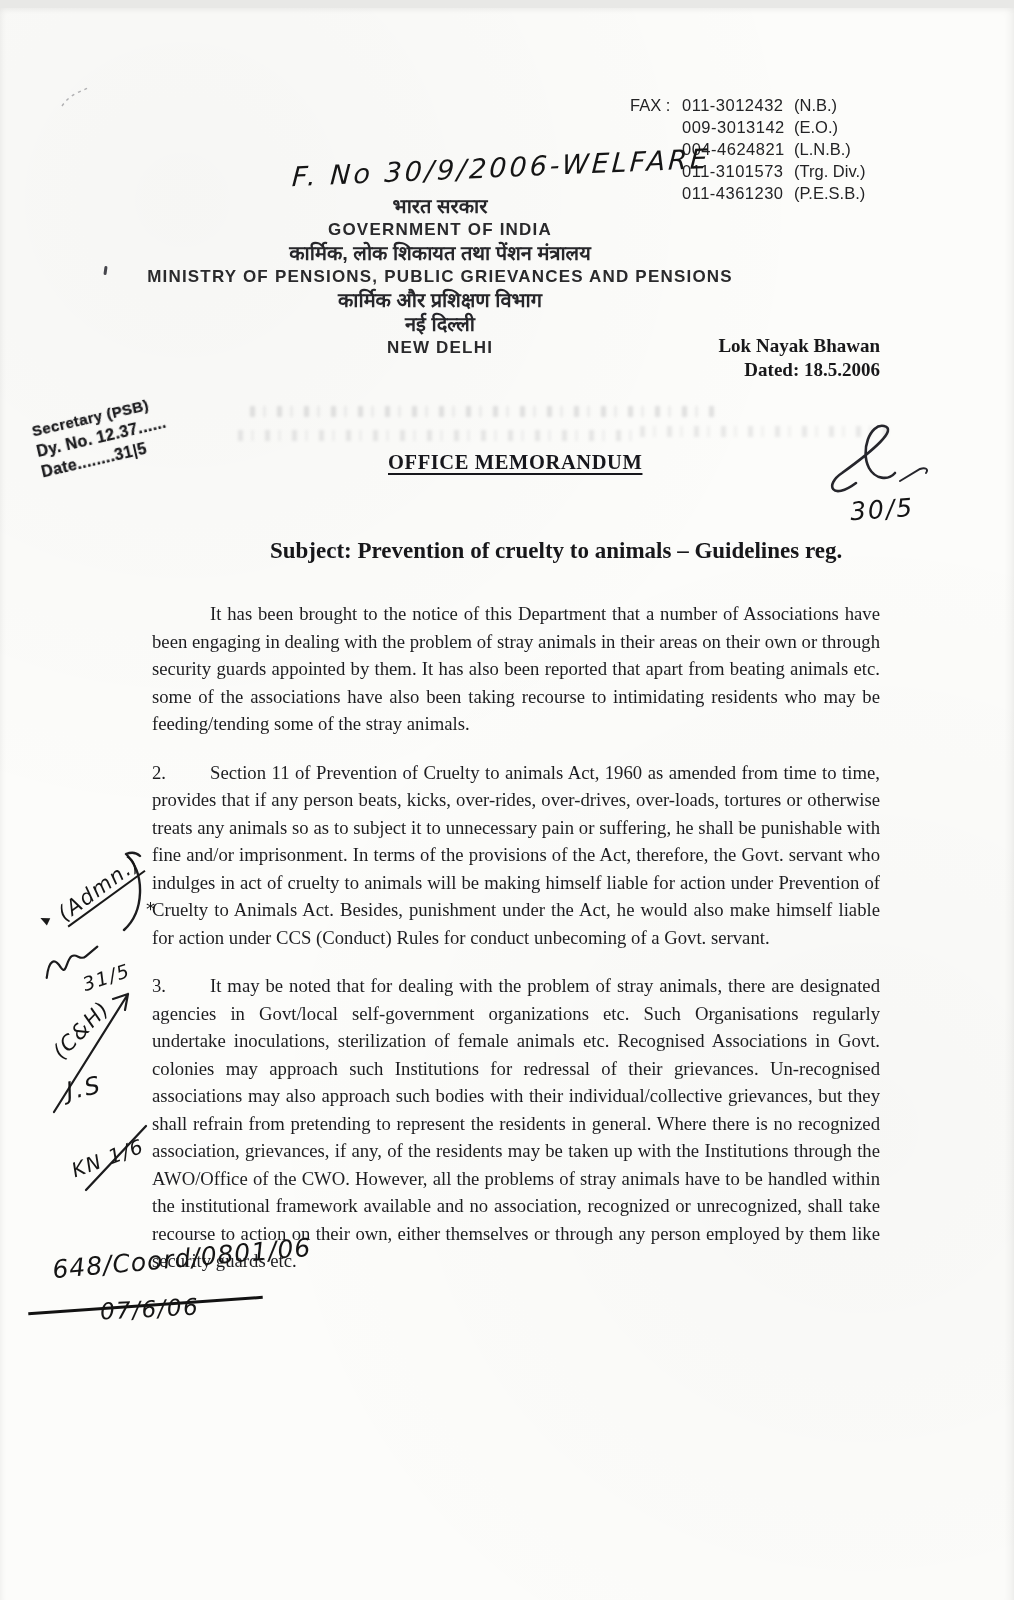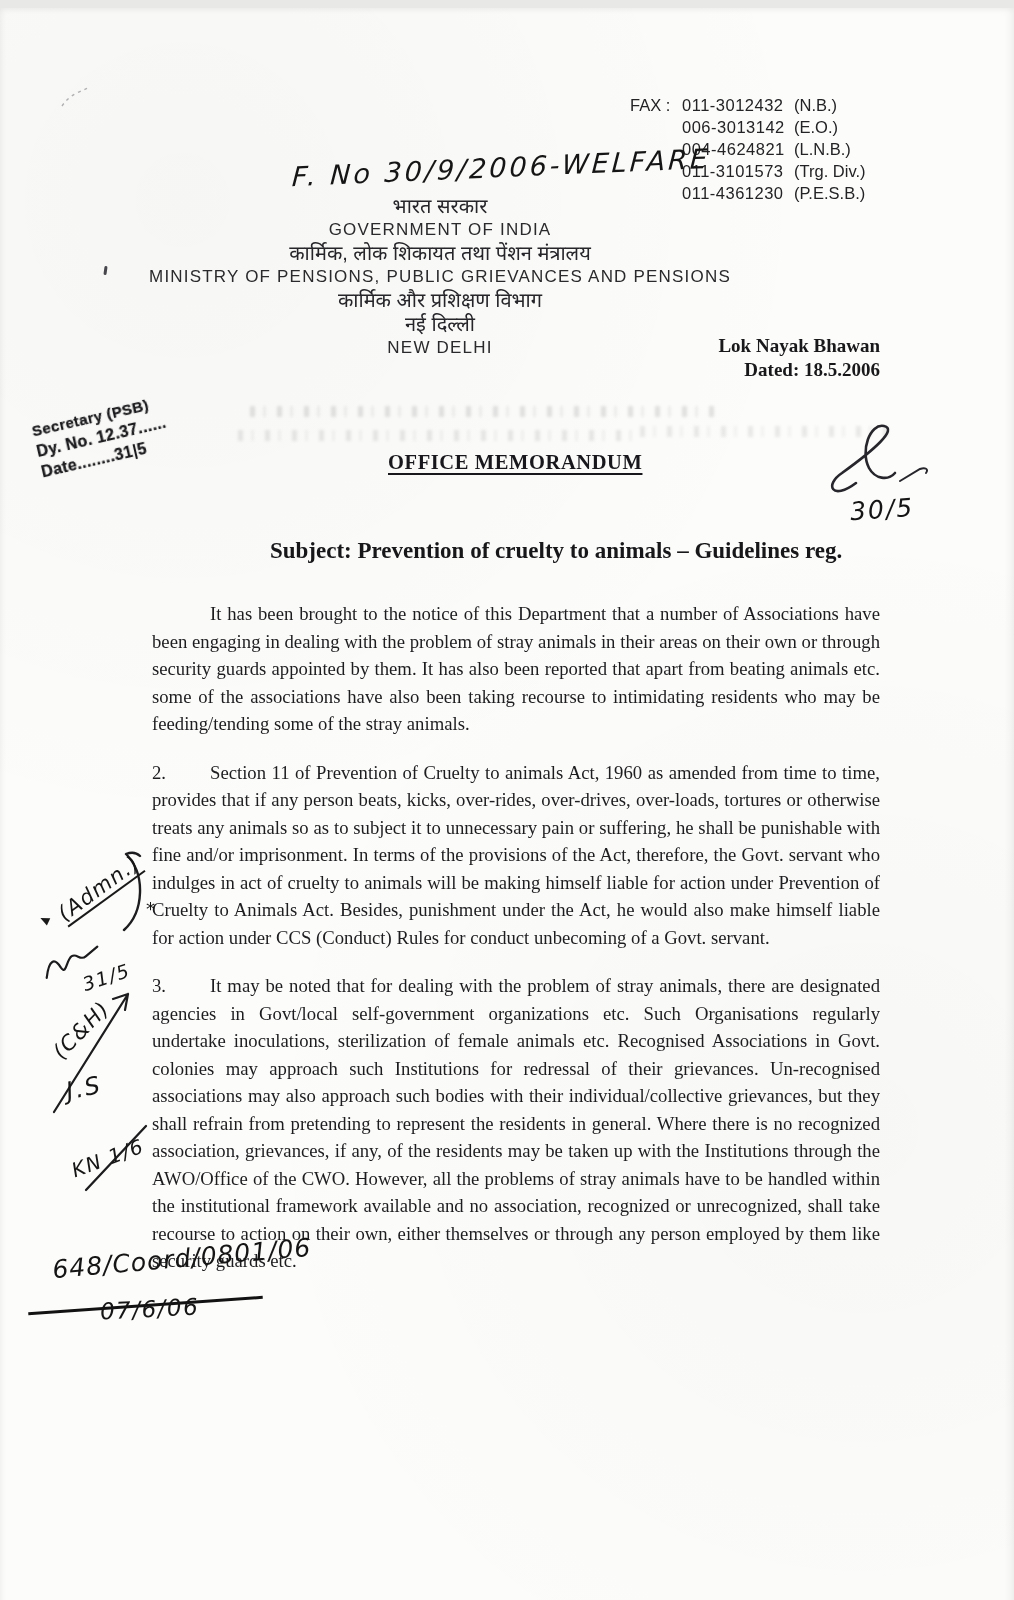--- a/index.html
+++ b/index.html
@@ -22,21 +22,21 @@
   .fax-dept{display:inline-block;}
 
   
   .hand{
     font-family:"DejaVu Sans", sans-serif; font-style:italic; color:#151515;
     letter-spacing:1.5px; font-weight:400;
   }
   .file-no{left:292px; top:144px; font-size:27px; transform:rotate(-2.5deg) skewX(-6deg); letter-spacing:3px; white-space:nowrap;}
 
   
-  .org-header{left:60px; top:186px; width:760px; text-align:center;}
+  .org-header{left:60px; top:186px; width:760px; text-align:center;font-weight:bold;}
   .org-header .hi{font-size:20px; line-height:24px; color:#26262a; font-family:"Liberation Sans", sans-serif;}
   .org-header .en{font-size:17px; line-height:23px; letter-spacing:1.2px; font-family:"Liberation Sans", sans-serif; color:#2a2a2c;}
 
   .address-block{left:560px; top:326px; width:320px; text-align:right; font-size:19px; line-height:23.5px; color:#18181a;font-weight:bold;}
 
   
   .stamp{
     left:34px; top:388px; width:215px; transform:rotate(-13deg);
     font-family:"Liberation Sans", sans-serif; font-weight:bold; color:#1b1b1d;
     text-shadow:0 0 0.8px #44444a; font-size:15px; line-height:21px; letter-spacing:0.4px;
@@ -100,21 +100,21 @@
   <div class="abs speck-i"></div>
 
   <div class="abs fax-block">
     <div class="fax-row">
       <span class="fax-label">FAX :</span>
       <span class="fax-number">011-3012432</span>
       <span class="fax-dept">(N.B.)</span>
     </div>
     <div class="fax-row">
       <span class="fax-label"></span>
-      <span class="fax-number">006-3013142</span>
+      <span class="fax-number">009-3013142</span>
       <span class="fax-dept">(E.O.)</span>
     </div>
     <div class="fax-row">
       <span class="fax-label"></span>
       <span class="fax-number">004-4624821</span>
       <span class="fax-dept">(L.N.B.)</span>
     </div>
     <div class="fax-row">
       <span class="fax-label"></span>
       <span class="fax-number">011-3101573</span>

